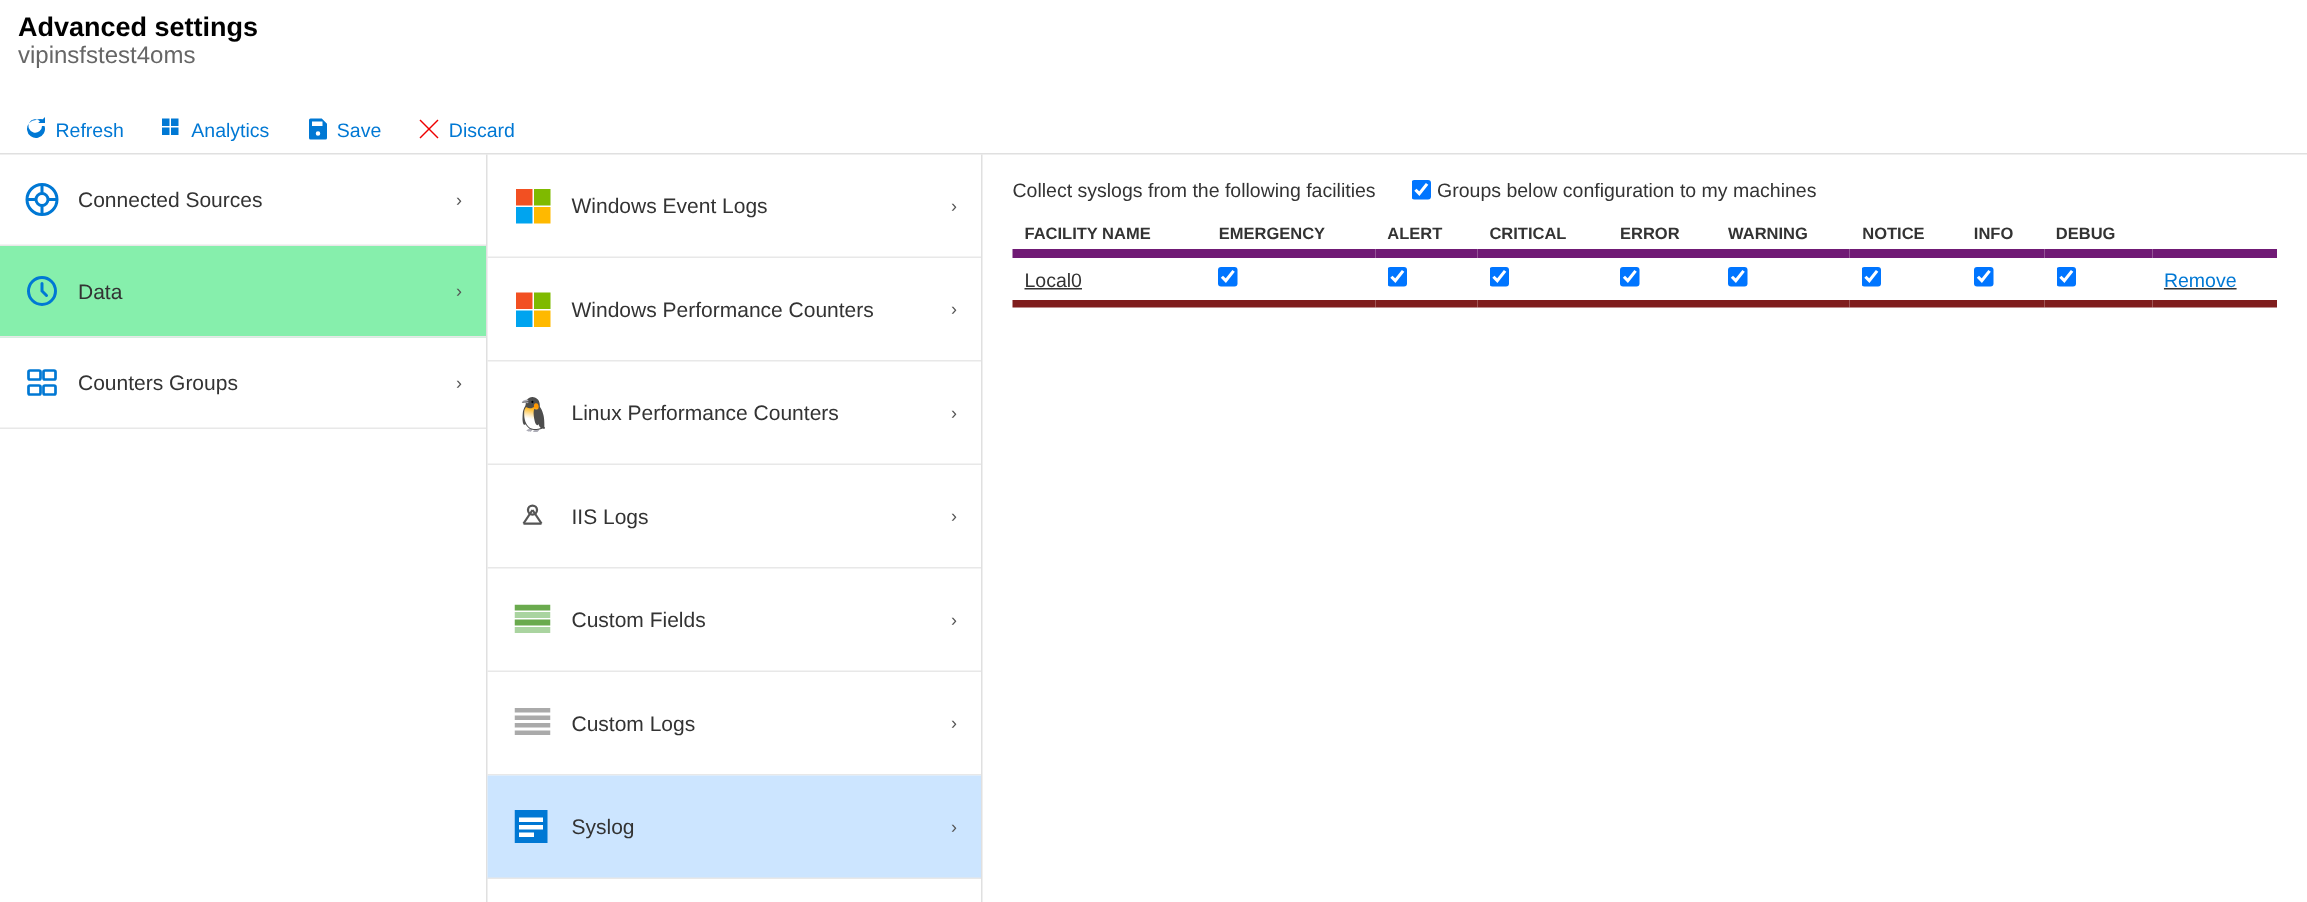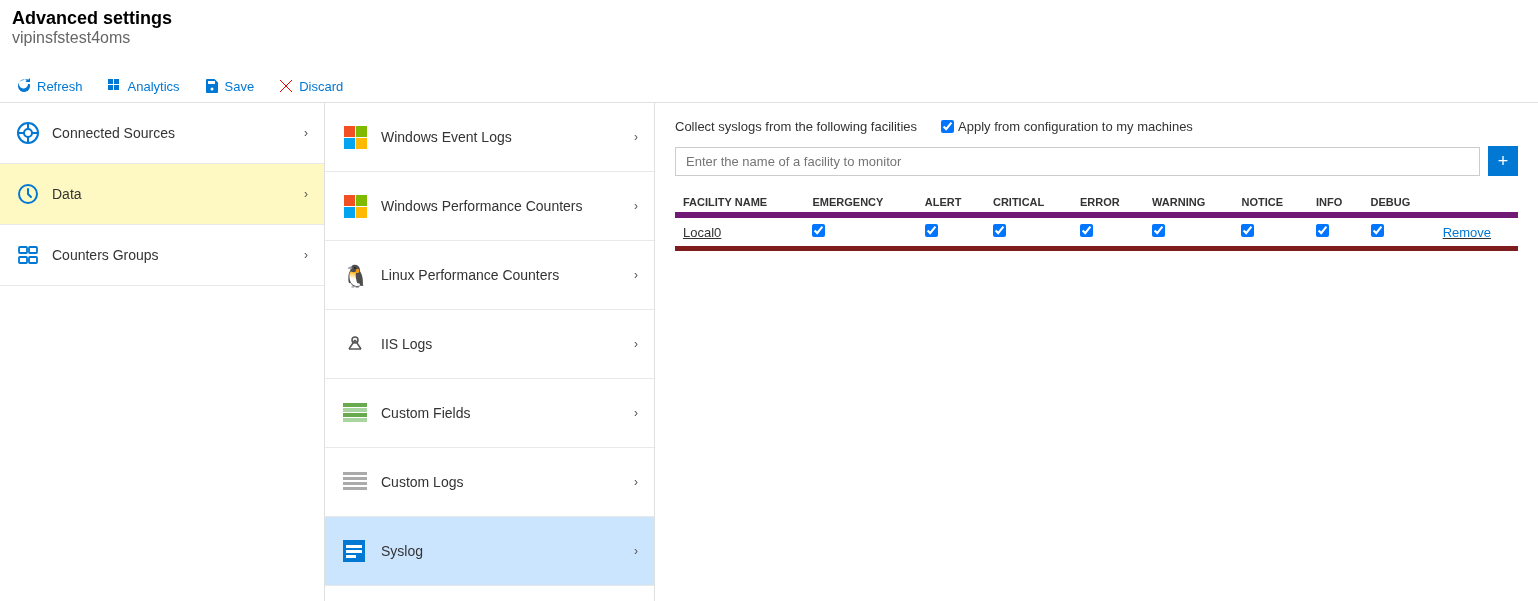--- a/index.html
+++ b/index.html
@@ -12,21 +12,21 @@
     .toolbar { display: flex; align-items: center; gap: 16px; padding: 6px 0; }
     .toolbar-btn { display: flex; align-items: flex-end; gap: 5px; background: none; border: none; cursor: pointer; font-size: 13px; color: #0078d4; padding: 2px 4px; margin-top: 17px; }
     .toolbar-icon { width: 16px; height: 16px; display: inline-flex; align-items: center; justify-content: center; }
 
     
     .main-container { display: flex; height: calc(100vh - 80px); }
 
     
     .sidebar { width: 325px; border-right: 1px solid #e0e0e0; flex-shrink: 0; }
     .sidebar-item { display: flex; align-items: center; justify-content: space-between; padding: 18px 16px; cursor: pointer; border-bottom: 1px solid #e8e8e8; }
-    .sidebar-item.active { background: #fef9c3; }
+    .sidebar-item.active { background: #86efac; }
     .sidebar-item-left { display: flex; align-items: center; gap: 12px; }
     .sidebar-item-icon { width: 24px; height: 24px; display: flex; align-items: center; justify-content: center; color: #0078d4; }
     .sidebar-item-label { font-size: 14px; color: #333; }
     .chevron { color: #555; font-size: 12px; }
 
     
     .middle-panel { width: 330px; border-right: 1px solid #e0e0e0; flex-shrink: 0; }
     .middle-item { display: flex; align-items: center; justify-content: space-between; padding: 20px 16px; cursor: pointer; border-bottom: 1px solid #e8e8e8; }
     .middle-item.active { background: #cce5ff; }
     .middle-item-left { display: flex; align-items: center; gap: 12px; }
@@ -242,26 +242,22 @@
       </div>
       <span class="chevron">›</span>
     </div>
   </div>
 
   <div class="content-panel">
     <div class="collect-header">
       <span>Collect syslogs from the following facilities</span>
       <label>
         <input type="checkbox" checked="" style="">
-        <span>Apply from configuration to my machines</span>
+        <span>Groups below configuration to my machines</span>
       </label>
-    </div>
-    <div class="facility-input-row">
-      <input type="text" class="facility-input" placeholder="Enter the name of a facility to monitor" style="">
-      <button class="add-btn">+</button>
     </div>
     <table class="facility-table">
       <thead>
         <tr>
           <th>FACILITY NAME</th>
           <th>EMERGENCY</th>
           <th>ALERT</th>
           <th>CRITICAL</th>
           <th>ERROR</th>
           <th>WARNING</th>

